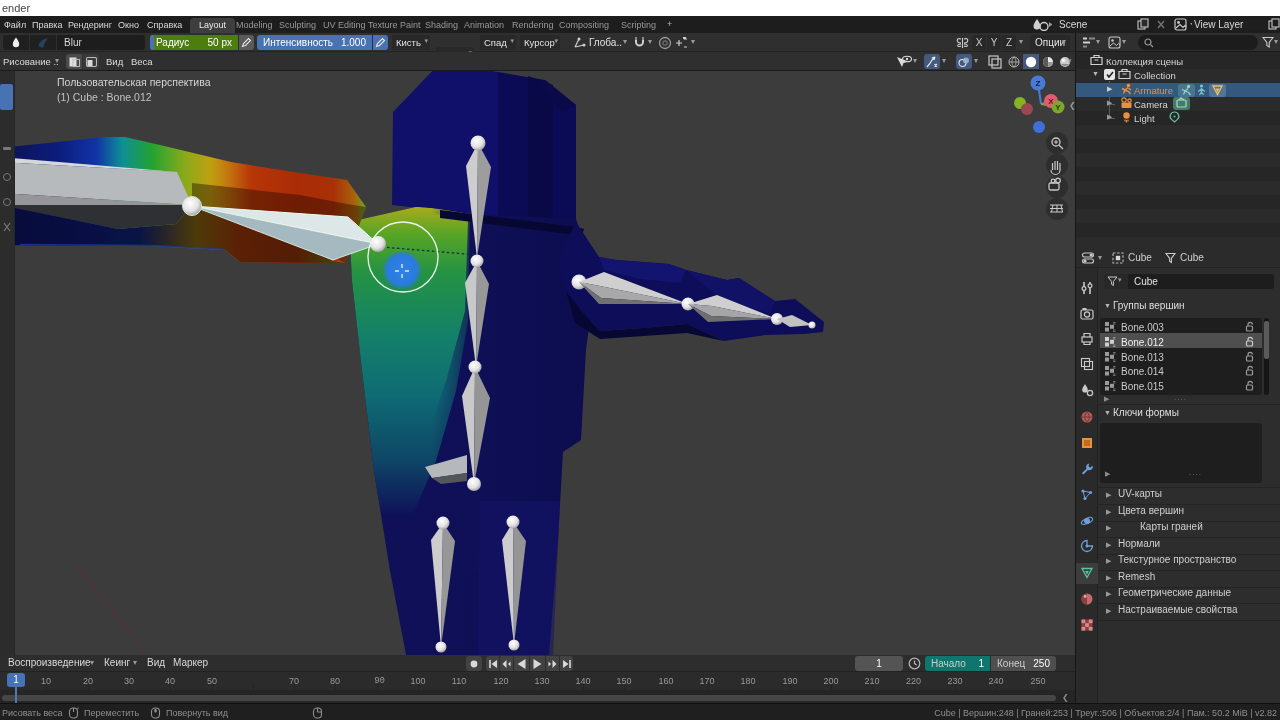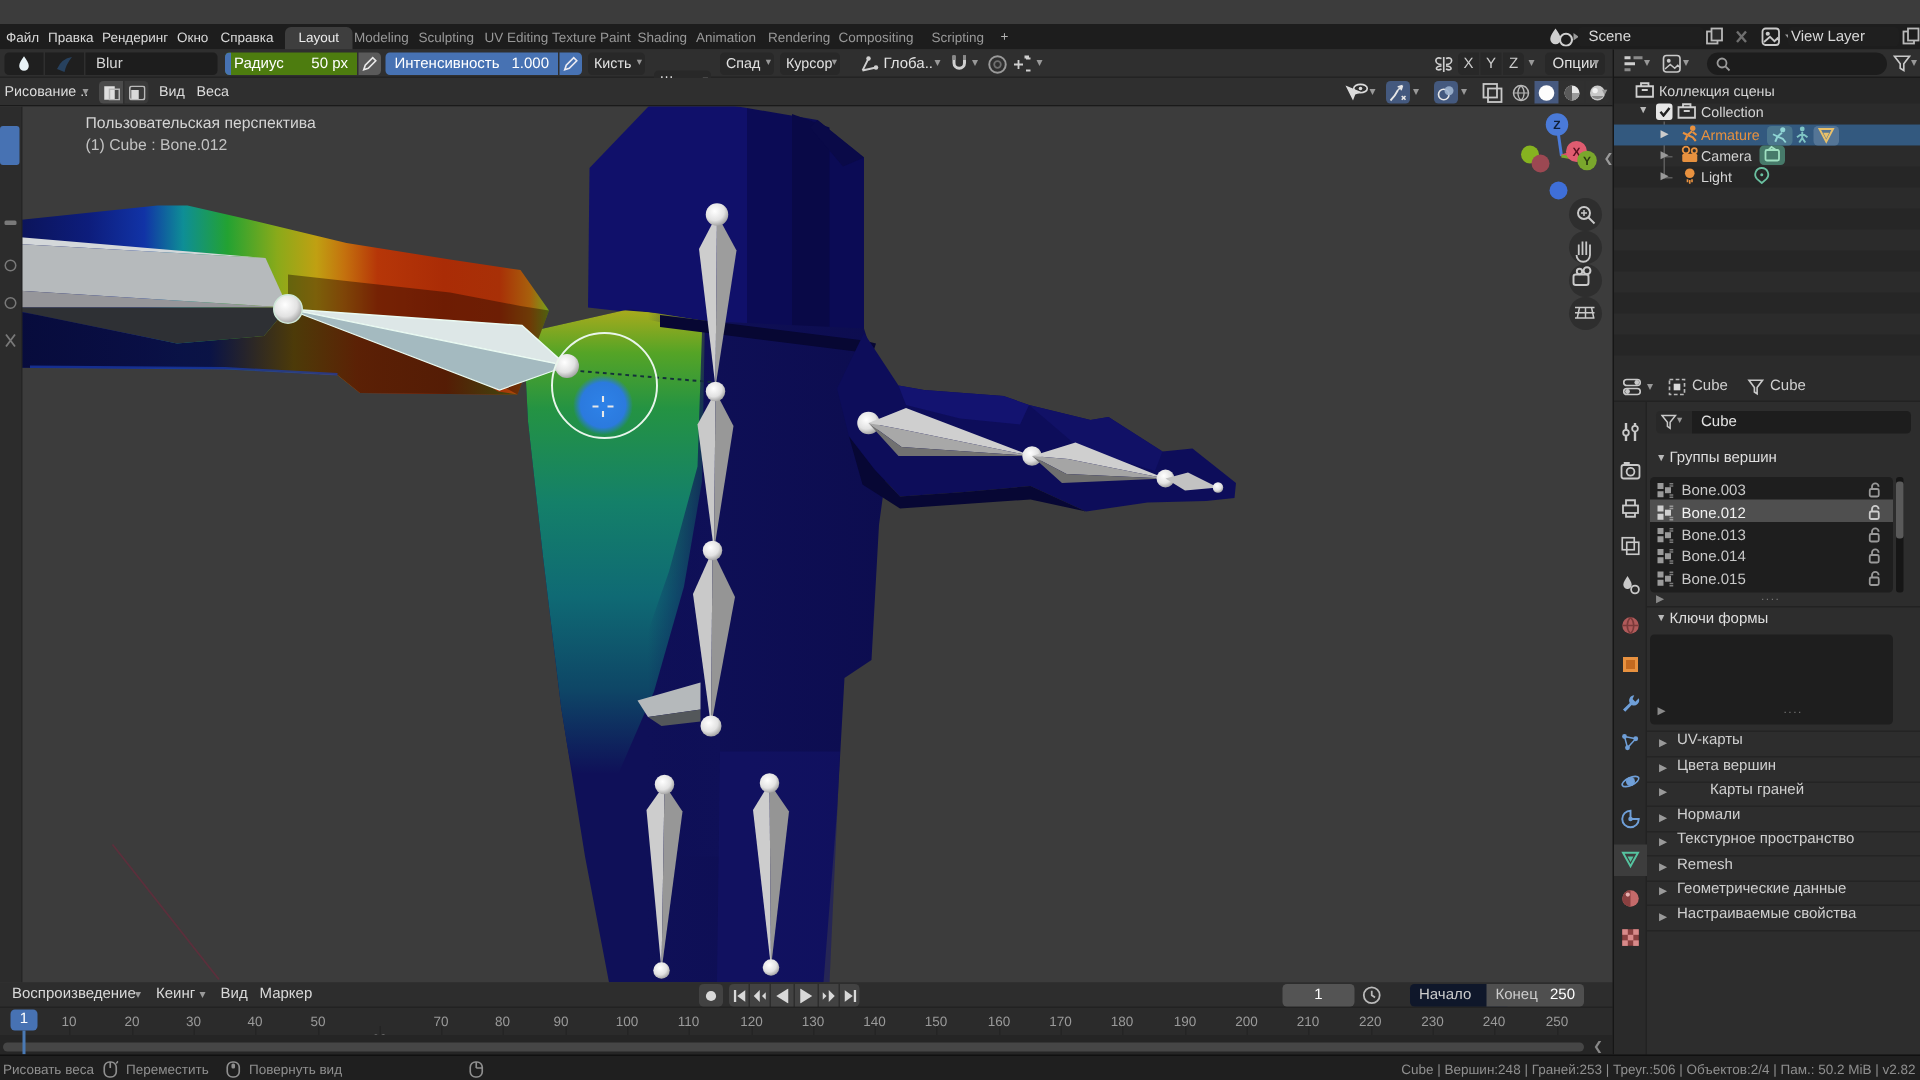--- a/index.html
+++ b/index.html
@@ -6,20 +6,23 @@
   #app{position:relative;width:1280px;height:720px;overflow:hidden;
        font-family:"Liberation Sans",sans-serif;background:#3c3c3c;
        -webkit-font-smoothing:antialiased;}
   .abs{position:absolute;}
   .txt{white-space:nowrap;}
 </style>
 </head>
 <body>
 <div id="app">
 
+  <div class="abs" style="left:0;top:0;width:1280px;height:16px;background:#ffffff;">
+    <div class="abs txt" style="left:2px;top:2px;font-size:11px;color:#444;">ender</div>
+  </div>
 
   <div class="abs" style="left:0;top:16px;width:1280px;height:17px;background:#1d1d1d;"></div>
   <div id="menus" class="abs" style="left:0;top:16px;height:17px;font-size:9px;color:#d9d9d9;">
     <span class="abs txt" style="left:4px;top:4px;">Файл</span>
     <span class="abs txt" style="left:32px;top:4px;">Правка</span>
     <span class="abs txt" style="left:68px;top:4px;">Рендеринг</span>
     <span class="abs txt" style="left:118px;top:4px;">Окно</span>
     <span class="abs txt" style="left:147px;top:4px;">Справка</span>
   </div>
   <div id="tabs" class="abs" style="left:0;top:16px;height:17px;font-size:9px;color:#989898;">
@@ -460,40 +463,40 @@
           <path d="M7 0 v8" stroke="#d9d9d9" stroke-width="1.6"></path>
           <path d="M0 0 L5.5 4 L0 8 Z" fill="#d9d9d9"></path>
         </svg>
       </div>
 
     <div class="abs" style="left:855px;top:1px;width:48px;height:15px;background:#545454;border-radius:3px;text-align:center;"><span style="color:#fff;line-height:15px;">1</span></div>
     <svg class="abs" style="left:908px;top:2px;" width="13" height="13" viewBox="0 0 13 13">
         <circle cx="6.5" cy="6.5" r="5.3" fill="none" stroke="#b9b9b9" stroke-width="1.2"></circle>
         <path d="M6.5 3.5 v3 l2.2 1.5" fill="none" stroke="#b9b9b9" stroke-width="1.2"></path>
       </svg>
-    <div class="abs" style="left:925px;top:1px;width:65px;height:15px;background:#0f172a;border-radius:3px 0 0 3px;margin-left:15px;">
+    <div class="abs" style="left:925px;top:1px;width:65px;height:15px;background:#0f766e;border-radius:3px 0 0 3px;">
       <span class="abs txt" style="left:6px;top:1.5px;color:#ccc;">Начало</span>
         <span class="abs txt" style="right:6px;top:1.5px;color:#fff;">1</span>
     </div>
     <div class="abs" style="left:991px;top:1px;width:65px;height:15px;background:#4f4f4f;border-radius:0 3px 3px 0;">
       <span class="abs txt" style="left:6px;top:1.5px;color:#ccc;">Конец</span>
         <span class="abs txt" style="right:6px;top:1.5px;color:#fff;">250</span>
     </div>
 
     <div class="abs" style="left:0;top:17px;width:1075px;height:18px;background:#2b2b2b;"></div>
     <div id="ruler" class="abs" style="left:0;top:17px;width:1075px;height:18px;font-size:9px;color:#9a9a9a;">
       <span class="abs txt" style="left:38px;top:4px;width:16px;text-align:center;">10</span>
       <span class="abs txt" style="left:80px;top:4px;width:16px;text-align:center;">20</span>
       <span class="abs txt" style="left:121px;top:4px;width:16px;text-align:center;">30</span>
       <span class="abs txt" style="left:162px;top:4px;width:16px;text-align:center;">40</span>
       <span class="abs txt" style="left:204px;top:4px;width:16px;text-align:center;">50</span>
       <span class="abs txt" style="left:245px;top:4px;width:16px;text-align:center;margin-top:12px;">60</span>
       <span class="abs txt" style="left:286px;top:4px;width:16px;text-align:center;">70</span>
       <span class="abs txt" style="left:327px;top:4px;width:16px;text-align:center;">80</span>
-      <span class="abs txt" style="left:369px;top:4px;width:16px;text-align:left;">90</span>
+      <span class="abs txt" style="left:369px;top:4px;width:16px;text-align:right;font-family:Liberation Mono, monospace;">90</span>
       <span class="abs txt" style="left:410px;top:4px;width:16px;text-align:center;">100</span>
       <span class="abs txt" style="left:451px;top:4px;width:16px;text-align:center;">110</span>
       <span class="abs txt" style="left:493px;top:4px;width:16px;text-align:center;">120</span>
       <span class="abs txt" style="left:534px;top:4px;width:16px;text-align:center;">130</span>
       <span class="abs txt" style="left:575px;top:4px;width:16px;text-align:center;">140</span>
       <span class="abs txt" style="left:616px;top:4px;width:16px;text-align:center;">150</span>
       <span class="abs txt" style="left:658px;top:4px;width:16px;text-align:center;">160</span>
       <span class="abs txt" style="left:699px;top:4px;width:16px;text-align:center;">170</span>
       <span class="abs txt" style="left:740px;top:4px;width:16px;text-align:center;">180</span>
       <span class="abs txt" style="left:782px;top:4px;width:16px;text-align:center;">190</span>

